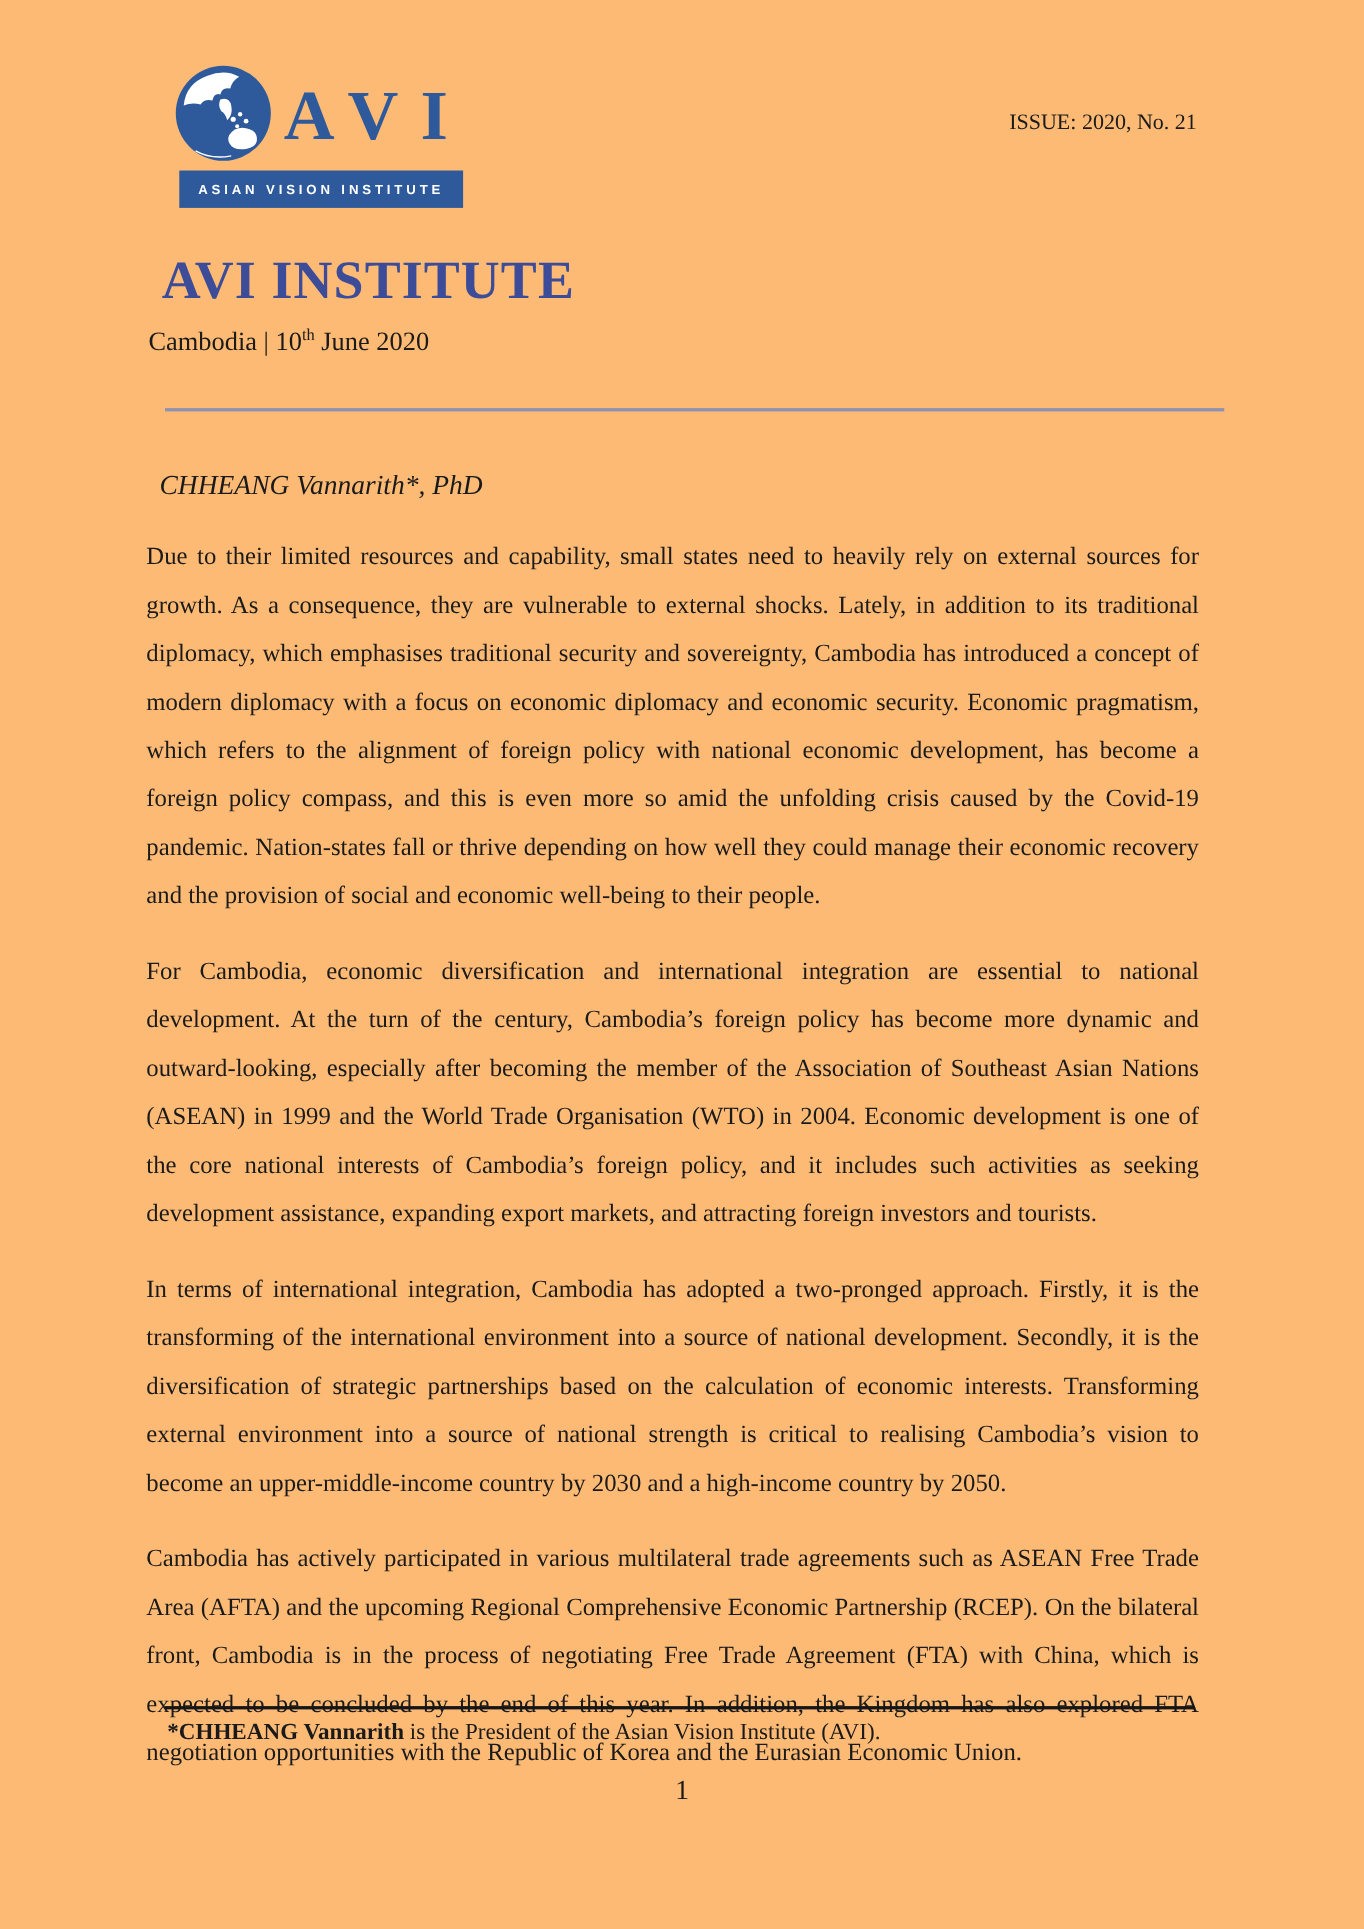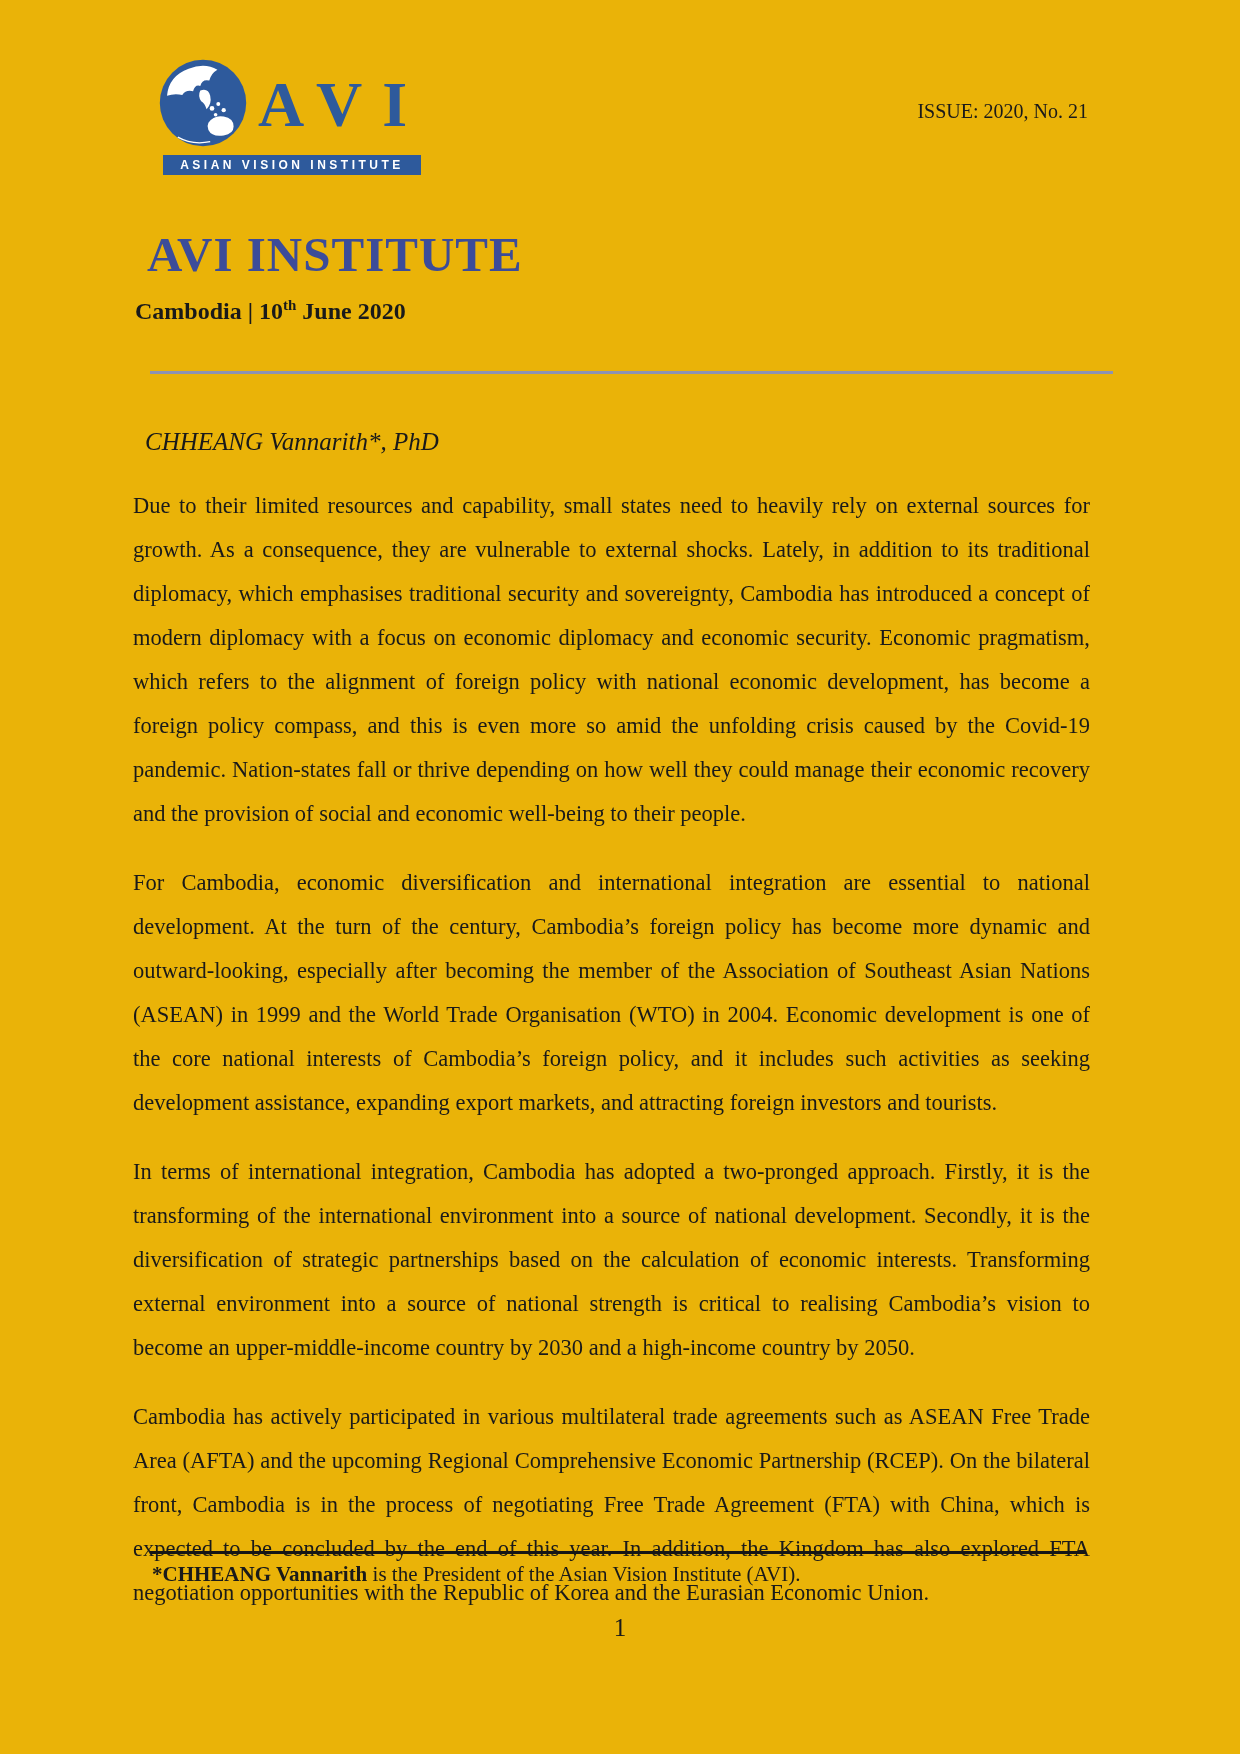--- a/index.html
+++ b/index.html
@@ -1,54 +1,54 @@
 <!DOCTYPE html>
 <html><head>
 <meta charset="utf-8">
 <style>
   html,body{margin:0;padding:0;background:#e9e9e9;}
   .page{
     position:relative;
     width:1240px;height:1754px;
-    background:#eab308;
+    background:#fdba74;
     margin:0 auto;
     overflow:hidden;
     font-family:"Liberation Serif","DejaVu Serif",serif;
     color:#1a1a1a;
   }
 
   
   .logo{position:absolute;left:158px;top:58px;width:300px;}
   .logo-row{display:flex;align-items:center;gap:10px;}
   .globe{width:90px;height:90px;flex:0 0 auto;}
   .logo-acronym{
     font-size:64px;font-weight:bold;letter-spacing:20px;
     color:#2e5a9c;line-height:1;padding-top:4px;white-space:nowrap;
   }
   .logo-banner{
     margin-top:7px;margin-left:5px;
-    width:258px;height:20px;
+    width:258px;height:34px;
     background:#2e5a9c;color:#ffffff;
     font-family:"Liberation Sans","DejaVu Sans",sans-serif;
     font-size:12px;font-weight:bold;letter-spacing:3.5px;
     display:flex;align-items:center;justify-content:center;
     white-space:nowrap;
   }
   .issue{
     position:absolute;right:152px;top:100px;
     font-size:20px;font-weight:normal;white-space:nowrap;
   }
   .masthead-title{
     position:absolute;left:147px;top:226px;
     font-size:49px;font-weight:bold;letter-spacing:1px;
     color:#3c4c99;white-space:nowrap;
   }
   .dateline{
     position:absolute;left:135px;top:297px;
-    font-size:24px;font-weight:bold;white-space:nowrap;
+    font-size:24px;font-weight:normal;white-space:nowrap;
   }
   .dateline sup{font-size:15px;}
   .rule-top{
     position:absolute;left:150px;top:371px;
     width:963px;height:3px;background:#8e93b1;
   }
 
   
   .article{position:absolute;left:133px;top:428px;width:957px;}
   .article-heading{

